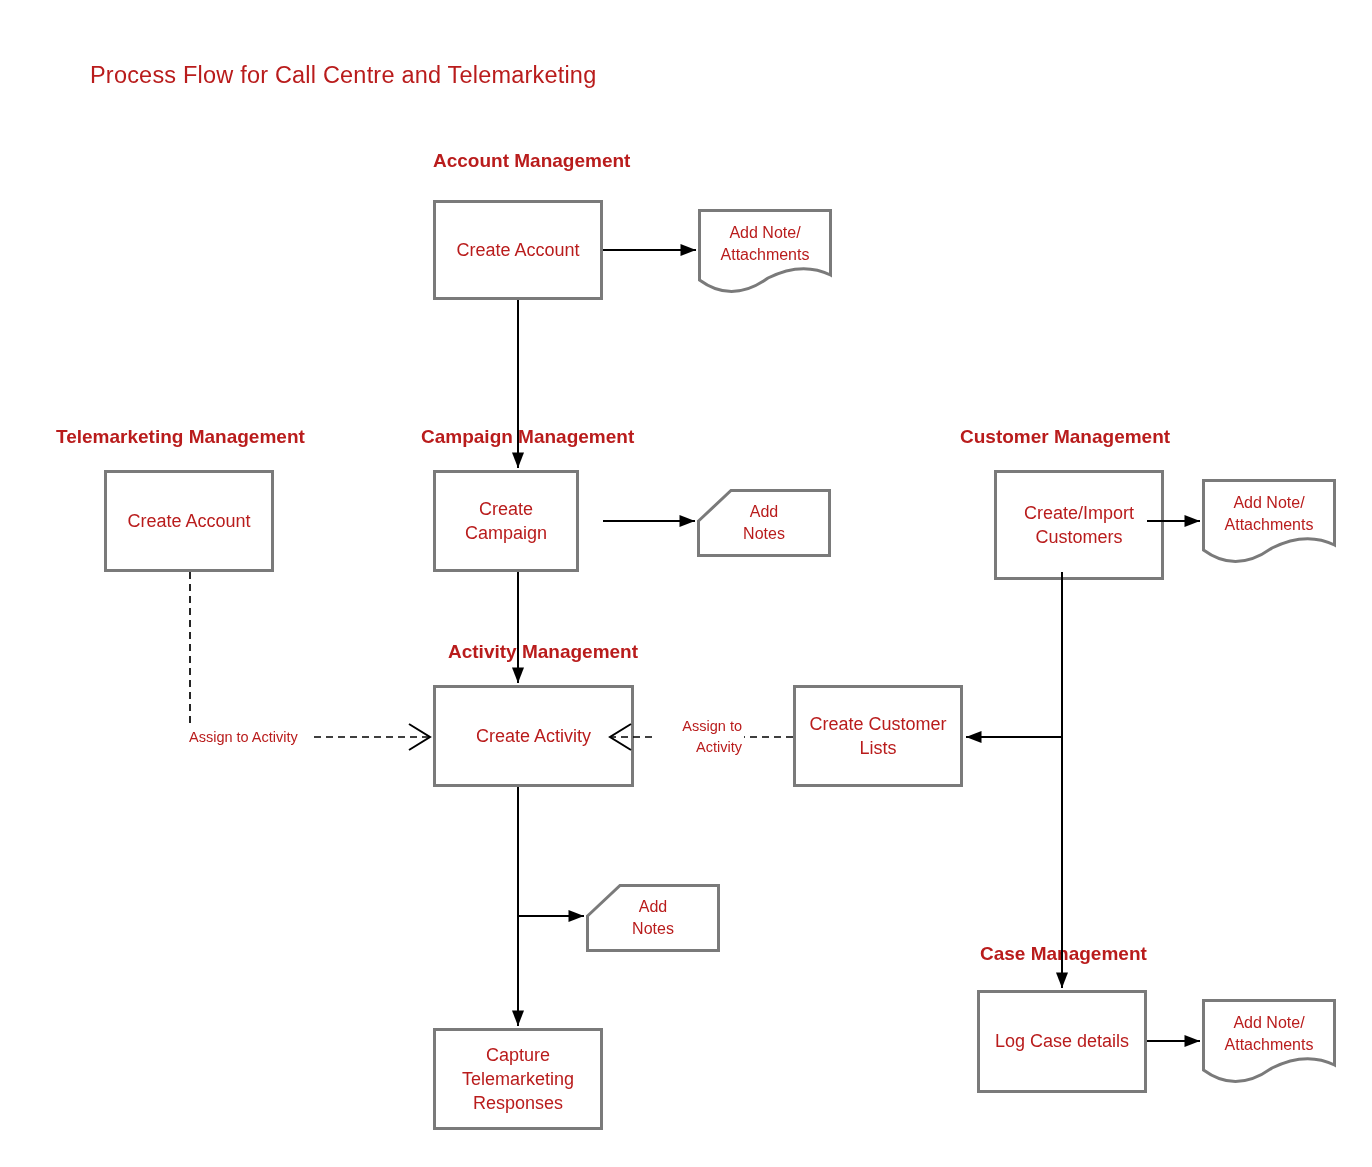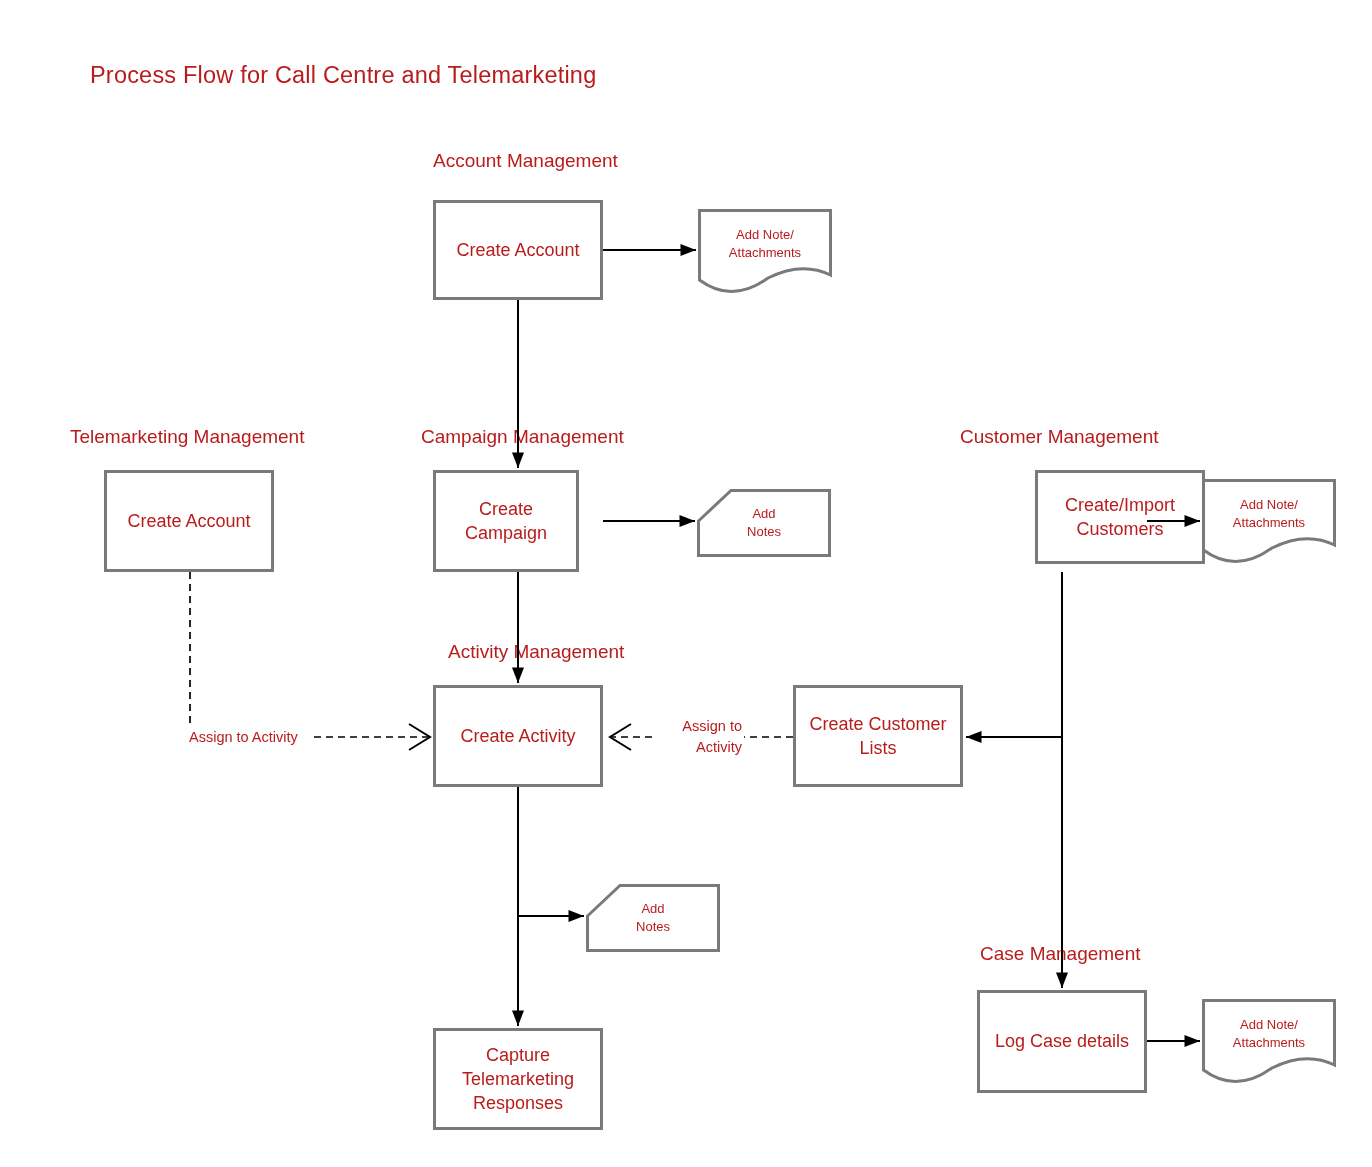--- a/index.html
+++ b/index.html
@@ -5,33 +5,33 @@
   html,body { margin:0; padding:0; background:#ffffff; }
   .canvas {
     position:relative; width:1372px; height:1167px; background:#ffffff;
     font-family:"Liberation Sans", sans-serif; color:#b91c1c; overflow:hidden;
   }
   .title {
     position:absolute; left:90px; top:62px;
     font-size:23.5px; font-weight:400; white-space:nowrap; letter-spacing:0.2px;
   }
   .section-label {
-    position:absolute; font-size:19px; font-weight:400; white-space:nowrap;
+    position:absolute; font-size:19px; font-weight:700; white-space:nowrap;
   }
   .process {
     position:absolute; box-sizing:border-box; background:#ffffff;
     border:3px solid #7a7a7a;
     display:flex; align-items:center; justify-content:center;
     text-align:center; font-size:18px; line-height:1.35; white-space:pre-line;
   }
   .shape { position:absolute; }
   .shape > svg { position:absolute; left:0; top:0; width:100%; height:100%; overflow:visible; }
   .shape-text {
     position:absolute; left:0; right:0; text-align:center;
-    font-size:13px; line-height:1.35; white-space:pre-line;
+    font-size:16px; line-height:1.35; white-space:pre-line;
     display:flex; align-items:center; justify-content:center;
   }
   .doc-text  { top:0; height:70px; }
   .card-text { top:0; height:100%; }
   .edge-label { position:absolute; font-size:14.5px; line-height:21px; }
   .edge-label.single { white-space:nowrap; }
   .edge-label.boxed {
     text-align:center; background:#ffffff; white-space:pre-line;
   }
   .connectors {
@@ -40,36 +40,36 @@
   }
 </style>
 </head>
 <body>
 
 <div class="canvas">
 
   <div class="title">Process Flow for Call Centre and Telemarketing</div>
 
   <div class="section-label" style="left:433px; top:150px;">Account Management</div>
-  <div class="section-label" style="left:70px; top:426px;">Telemarketing Management</div>
+  <div class="section-label" style="left:56px; top:426px;">Telemarketing Management</div>
   <div class="section-label" style="left:421px; top:426px;">Campaign Management</div>
   <div class="section-label" style="left:960px; top:426px;">Customer Management</div>
   <div class="section-label" style="left:448px; top:641px;">Activity Management</div>
   <div class="section-label" style="left:980px; top:943px;">Case Management</div>
 
   <div class="process" style="left:433px; top:200px; width:170px; height:100px;">Create Account</div>
 
   <div class="process" style="left:104px; top:470px; width:170px; height:102px;">Create Account</div>
 
   <div class="process" style="left:433px; top:470px; width:146px; height:102px;">Create Campaign</div>
 
-  <div class="process" style="left:1035px; top:470px; width:170px; height:94px;">Create/Import
+  <div class="process" style="left:994px; top:470px; width:170px; height:110px;">Create/Import
 Customers</div>
 
-  <div class="process" style="left:433px; top:685px; width:170px; height:102px;">Create Activity</div>
+  <div class="process" style="left:433px; top:685px; width:201px; height:102px;">Create Activity</div>
 
   <div class="process" style="left:793px; top:685px; width:170px; height:102px;">Create Customer
 Lists</div>
 
   <div class="process" style="left:433px; top:1028px; width:170px; height:102px;">Capture
 Telemarketing
 Responses</div>
 
   <div class="process" style="left:977px; top:990px; width:170px; height:103px;text-align:center;">Log Case details</div>
 

